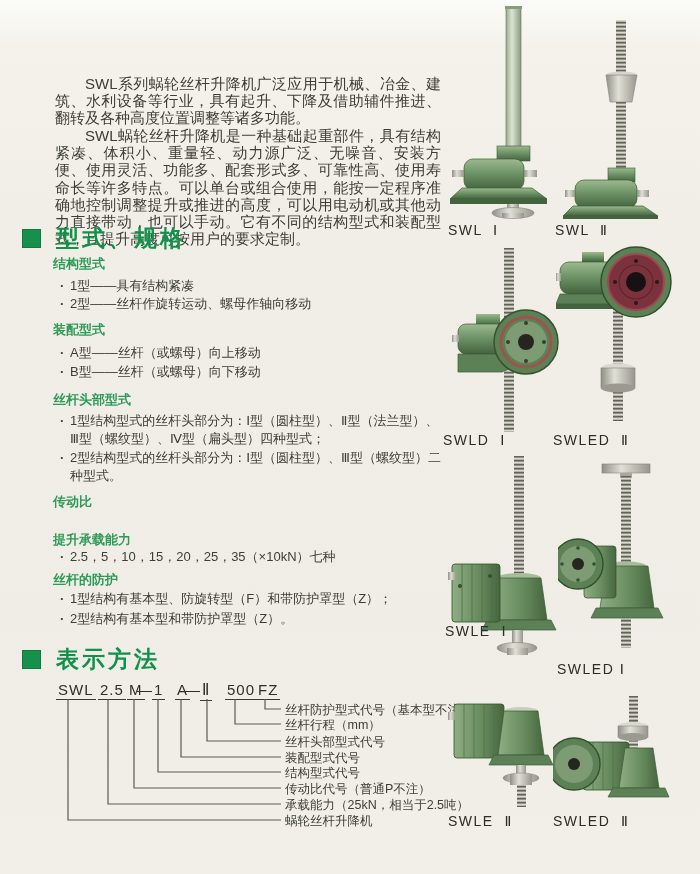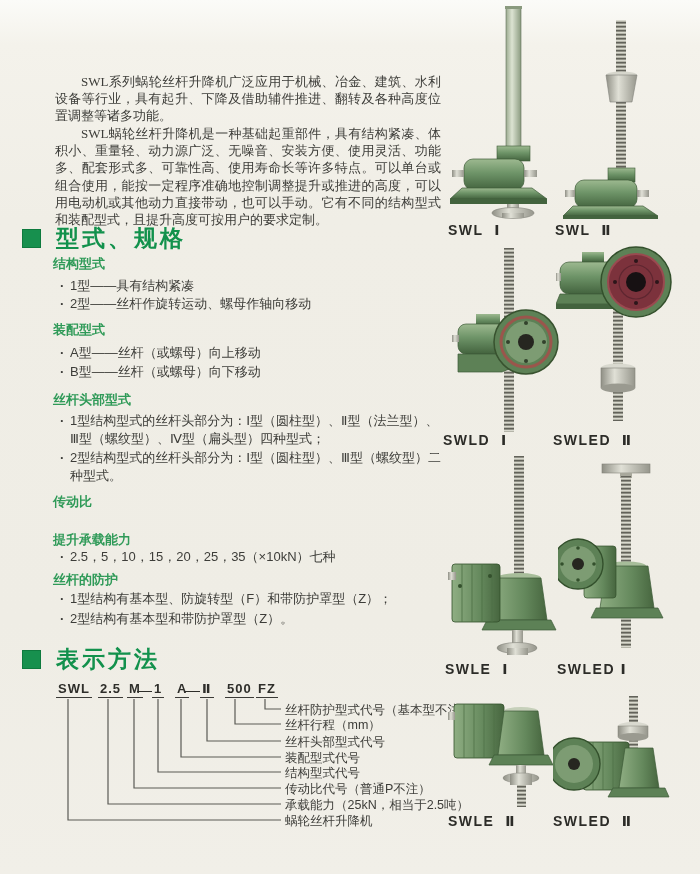--- a/index.html
+++ b/index.html
@@ -7,30 +7,30 @@
     position:relative;
     width:700px;height:874px;
     overflow:hidden;
     background:linear-gradient(180deg,#fbfbf8 0px,#f4f2eb 45px,#f0eee6 220px,#efede5 620px,#f1efe8 100%);
     font-family:"Liberation Sans","DejaVu Sans",sans-serif;
     color:#3d3d39;
   }
   .sec-head{position:absolute;left:22px;display:flex;align-items:center;gap:15px;}
   .sq{width:17px;height:17px;background:#17904e;border:1px solid #0e7a3e;flex:0 0 auto;}
   .sec-title{font-size:23px;font-weight:700;color:#12914c;letter-spacing:3px;white-space:nowrap;}
-  .para{position:absolute;left:55px;width:386px;font-size:13px;line-height:17.2px;
-        text-indent:2em;text-align:justify;color:#3d3d39;font-family:Liberation Serif, serif;}
+  .para{position:absolute;left:55px;width:386px;font-size:15px;line-height:17.2px;
+        text-indent:2em;text-align:justify;color:#3d3d39;}
   .sub-head{position:absolute;left:53px;font-size:13px;font-weight:700;color:#2f9a58;white-space:nowrap;}
   .li{position:absolute;left:57px;width:372px;padding-left:13px;font-size:13px;line-height:18px;color:#3d3d39;}
   .li::before{content:"·";position:absolute;left:3px;top:0;font-weight:700;color:#3d3d39;}
-  .code{position:absolute;top:681px;font-size:13px;font-weight:700;color:#2e2e2a;
+  .code{position:absolute;top:681px;font-size:15px;font-weight:400;color:#2e2e2a;
         letter-spacing:1px;border-bottom:1.5px solid #3a3a36;padding:0 2px 1px;white-space:pre;}
   .dash{position:absolute;top:681px;font-size:15px;color:#2e2e2a;white-space:pre;}
   .dlab{position:absolute;left:285px;font-size:12.5px;color:#3d3d39;white-space:nowrap;}
-  .plab{position:absolute;font-size:14px;font-weight:700;letter-spacing:1.5px;color:#2c2c28;white-space:pre;}
+  .plab{position:absolute;font-size:14px;font-weight:400;letter-spacing:1.5px;color:#2c2c28;white-space:pre;}
   .pimg{position:absolute;}
   svg{display:block;}
 </style>
 </head>
 <body>
 
 <div class="page">
 
   <svg width="0" height="0" style="position:absolute" aria-hidden="true">
     <defs>
@@ -247,18 +247,18 @@
     <circle cx="21" cy="72" r="19" fill="#7d9c73"></circle>
     <circle cx="21" cy="72" r="6" fill="#262620"></circle>
     <polygon points="72,56 100,56 106,96 66,96" fill="url(#gGreenV)" stroke="#3c5a37" stroke-width="0.7"></polygon>
     <polygon points="60,96 112,96 116,105 55,105" fill="#5d8156" stroke="#3c5a37" stroke-width="0.7"></polygon>
   </svg>
 
   <div class="plab" style="left:448px;top:222px">SWL  Ⅰ</div>
   <div class="plab" style="left:555px;top:222px">SWL  Ⅱ</div>
   <div class="plab" style="left:443px;top:432px">SWLD  Ⅰ</div>
   <div class="plab" style="left:553px;top:432px">SWLED  Ⅱ</div>
-  <div class="plab" style="left:445px;top:661px">SWLE  Ⅰ</div>
+  <div class="plab" style="left:445px;top:623px">SWLE  Ⅰ</div>
   <div class="plab" style="left:557px;top:661px">SWLED Ⅰ</div>
   <div class="plab" style="left:448px;top:813px">SWLE  Ⅱ</div>
   <div class="plab" style="left:553px;top:813px">SWLED  Ⅱ</div>
 
 </div>
 
 </body></html>

